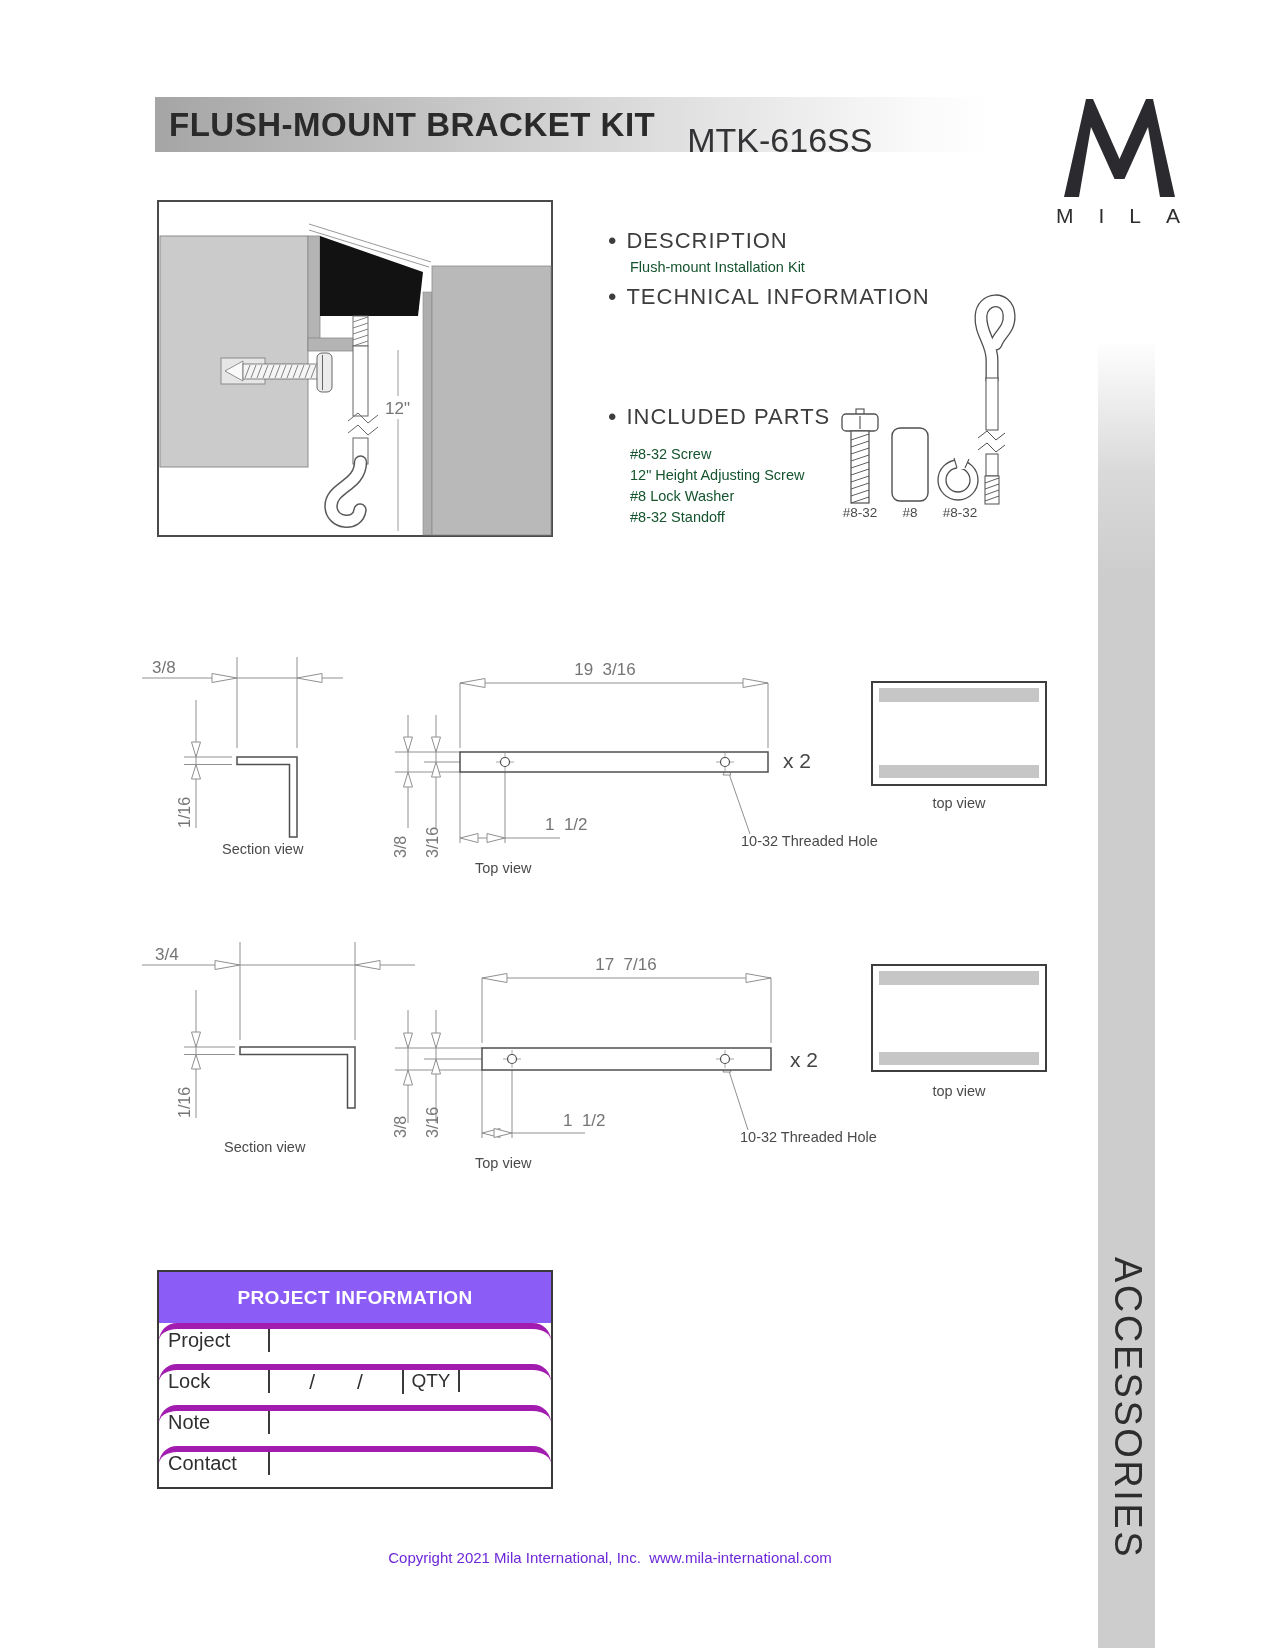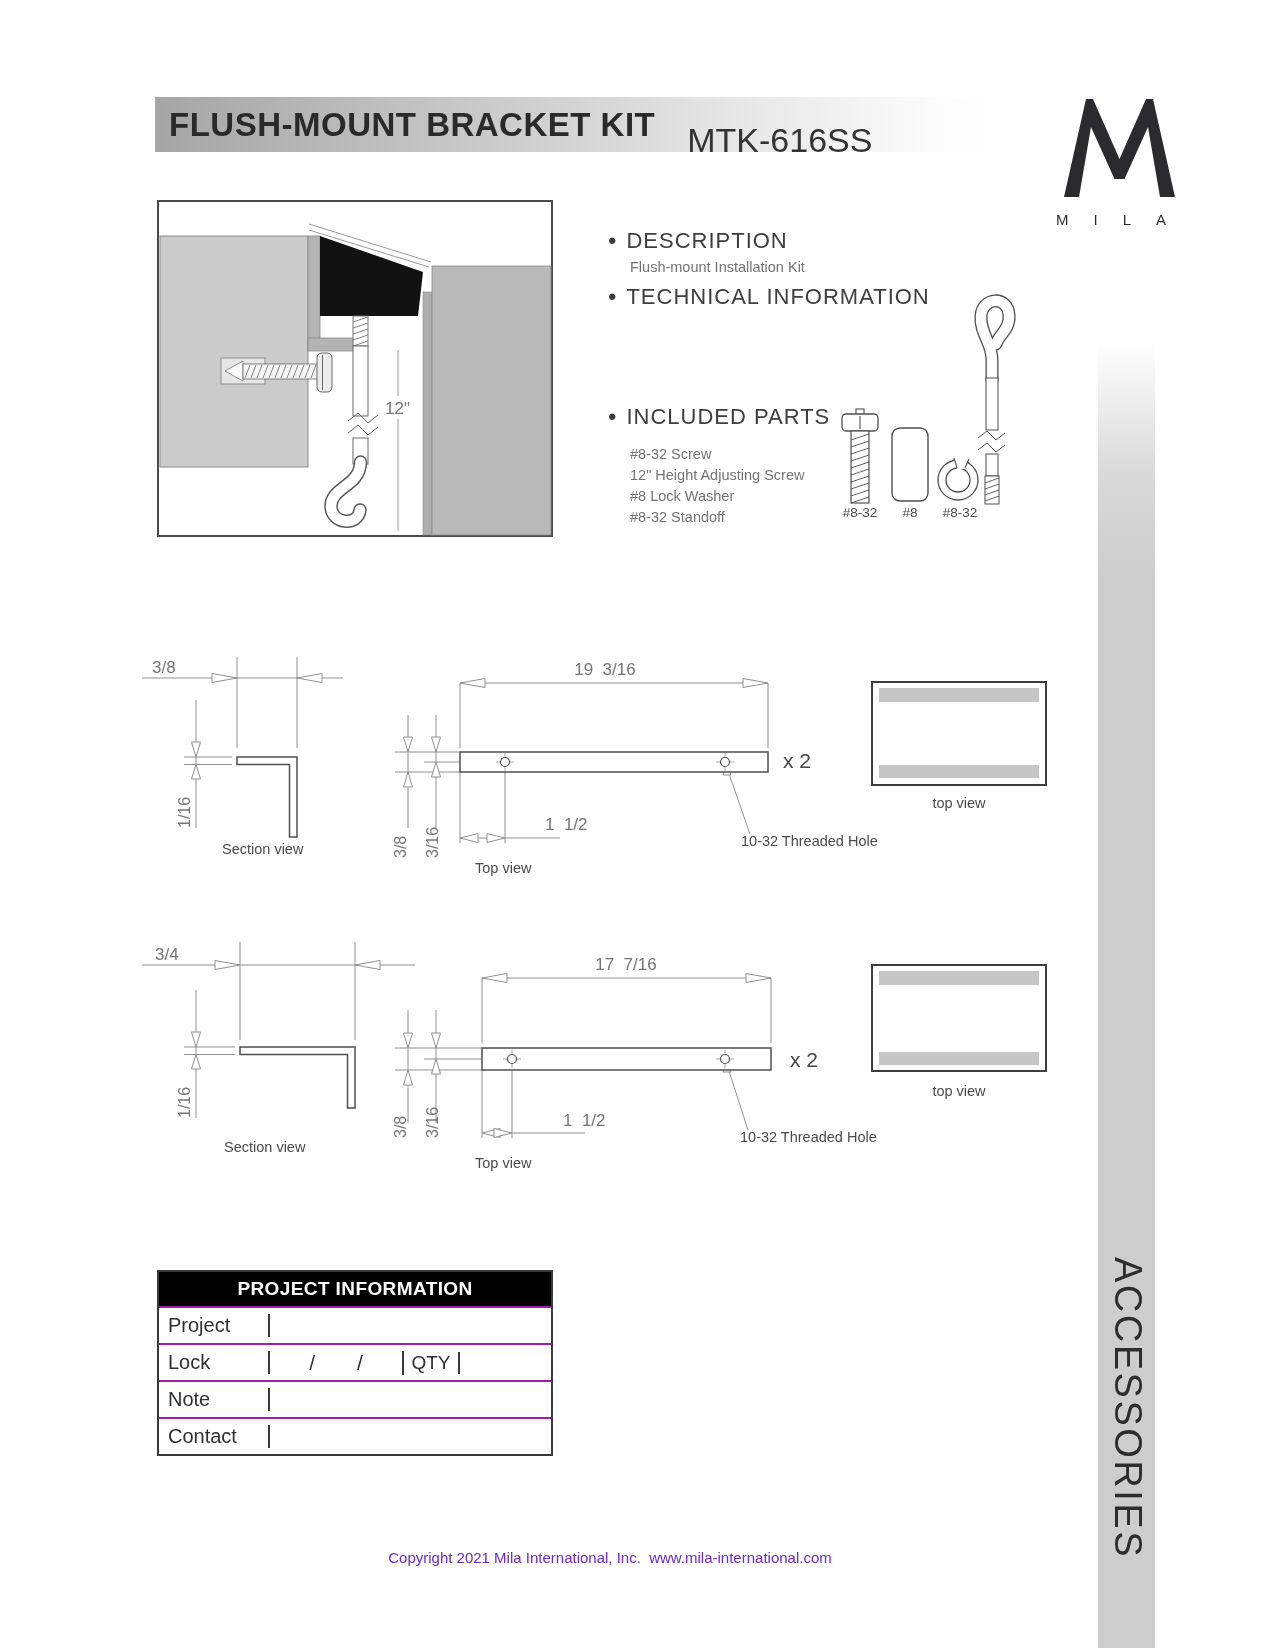--- a/index.html
+++ b/index.html
@@ -5,32 +5,32 @@
   html,body{margin:0;padding:0;background:#fff;}
   .page{position:relative;width:1275px;height:1650px;background:#fff;overflow:hidden;
         font-family:"Liberation Sans", sans-serif;color:#3f3f3f;}
   
   .title-bar{position:absolute;left:155px;top:97px;width:840px;height:55px;
     background:linear-gradient(to right,#a5a5a5 0%,#d9d9d9 55%,#fbfbfb 92%,#ffffff 100%);
     display:flex;align-items:center;padding-left:14px;box-sizing:border-box;}
   .title-main{font-size:33px;font-weight:bold;color:#2a2a2a;letter-spacing:.5px;white-space:nowrap;}
   .title-model{font-size:34px;font-weight:400;color:#333336;margin-left:32px;white-space:nowrap;margin-top:32px;}
   
-  .logo-letters{position:absolute;left:1056px;top:211px;font-size:15px;color:#2e2e31;
+  .logo-letters{position:absolute;left:1056px;top:204px;font-size:21px;color:#2e2e31;
     letter-spacing:25px;font-weight:500;white-space:nowrap;}
   
   .sec-heading{position:absolute;left:608px;display:flex;align-items:center;gap:9px;
     font-size:22px;color:#3d3d3d;letter-spacing:1px;white-space:nowrap;}
   .sec-heading .bullet{font-size:24px;line-height:1;}
-  .sec-body{position:absolute;left:630px;font-size:14.5px;color:#737373;line-height:21px;white-space:nowrap;}
+  .sec-body{position:absolute;left:630px;font-size:14.5px;color:#14532d;line-height:21px;white-space:nowrap;}
   
   .pi-table{position:absolute;left:157px;top:1270px;width:396px;border:2px solid #3a3a3a;box-sizing:border-box;}
-  .pi-header{height:34px;background:#000000;color:#fff;font-weight:bold;font-size:19px;
+  .pi-header{height:51px;background:#8b5cf6;color:#fff;font-weight:bold;font-size:19px;
     display:flex;align-items:center;justify-content:center;letter-spacing:.4px;}
-  .pi-row{display:flex;height:35px;border-top:2px solid #a21caf;align-items:center;font-size:20px;color:#2f2f2f;}
+  .pi-row{display:flex;height:35px;border-top:6px solid #a21caf;align-items:flex-start;font-size:20px;color:#2f2f2f;border-radius:18px;}
   .pi-label{width:100px;border-right:2px solid #3a3a3a;display:flex;align-items:center;padding-left:9px;}
   .pi-cell{flex:1;}
   .pi-date{width:132px;border-right:2px solid #3a3a3a;display:flex;align-items:center;
     justify-content:center;gap:42px;font-size:21px;}
   .pi-qty{width:54px;border-right:2px solid #3a3a3a;display:flex;align-items:center;justify-content:center;font-size:19px;}
   
   .copyright{position:absolute;left:0;top:1549px;width:1220px;text-align:center;
     font-size:15px;color:#6d28d9;}
   
   .side-bar{position:absolute;left:1098px;top:340px;width:57px;height:1308px;

